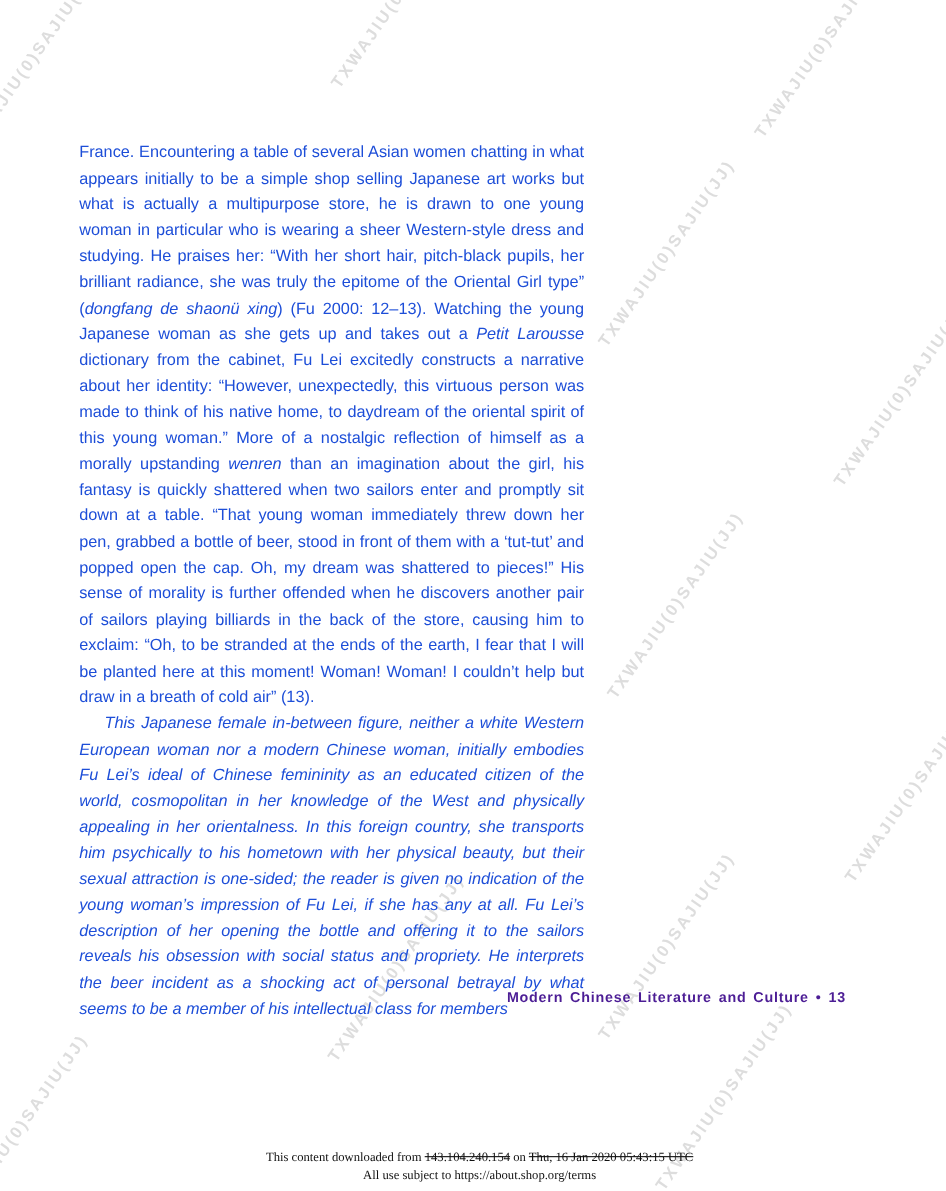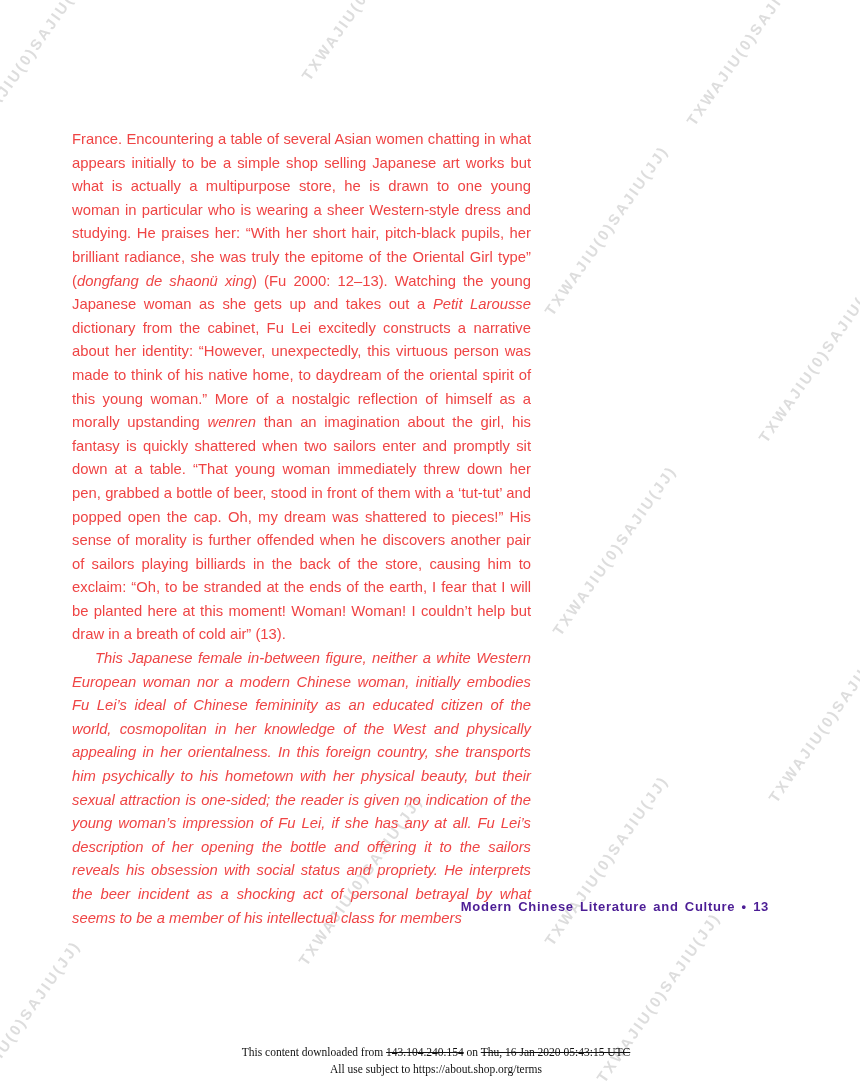--- a/index.html
+++ b/index.html
@@ -24,21 +24,21 @@
     transform: rotate(-55deg);
     transform-origin: left center;
     pointer-events: none;
     user-select: none;
   }
   .text-block {
     position: absolute;
     left: 72px;
     top: 128px;
     width: 459px;
-    color: #ef4444;
+    color: #1d4ed8;
     font-size: 14.8px;
     line-height: 23.6px;
     text-align: justify;
   }
   .text-block p + p { text-indent: 23px; font-style: italic; }
   .text-block .it { font-style: italic; }
   .running-footer {
     position: absolute;
     top: 899px;
     right: 91px;

